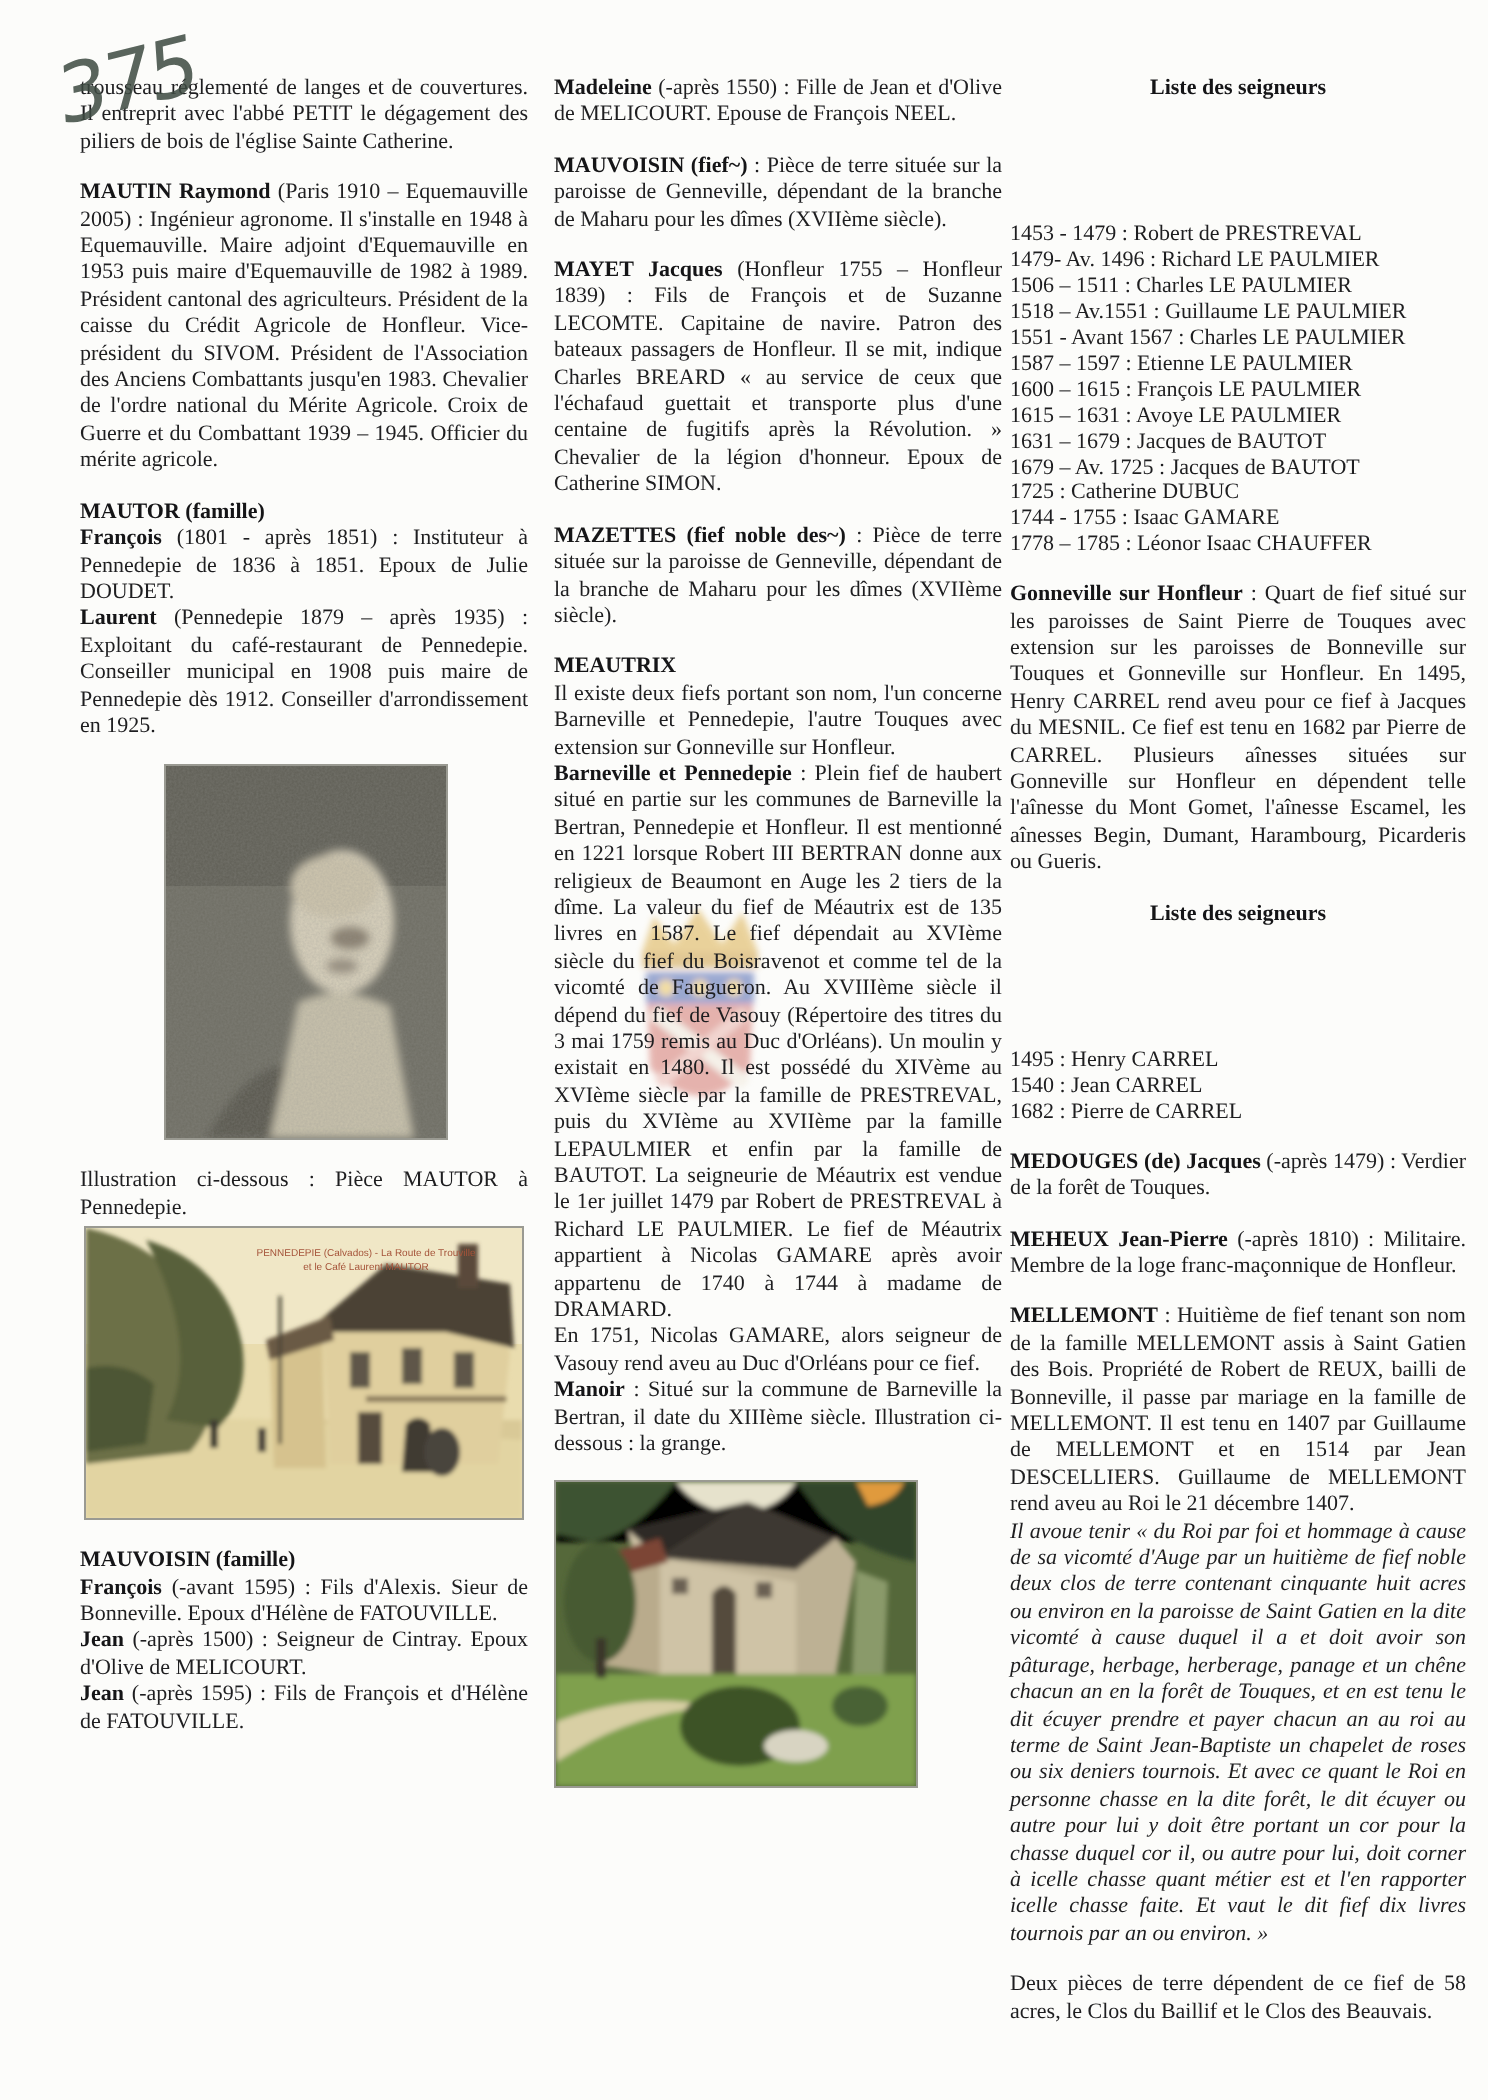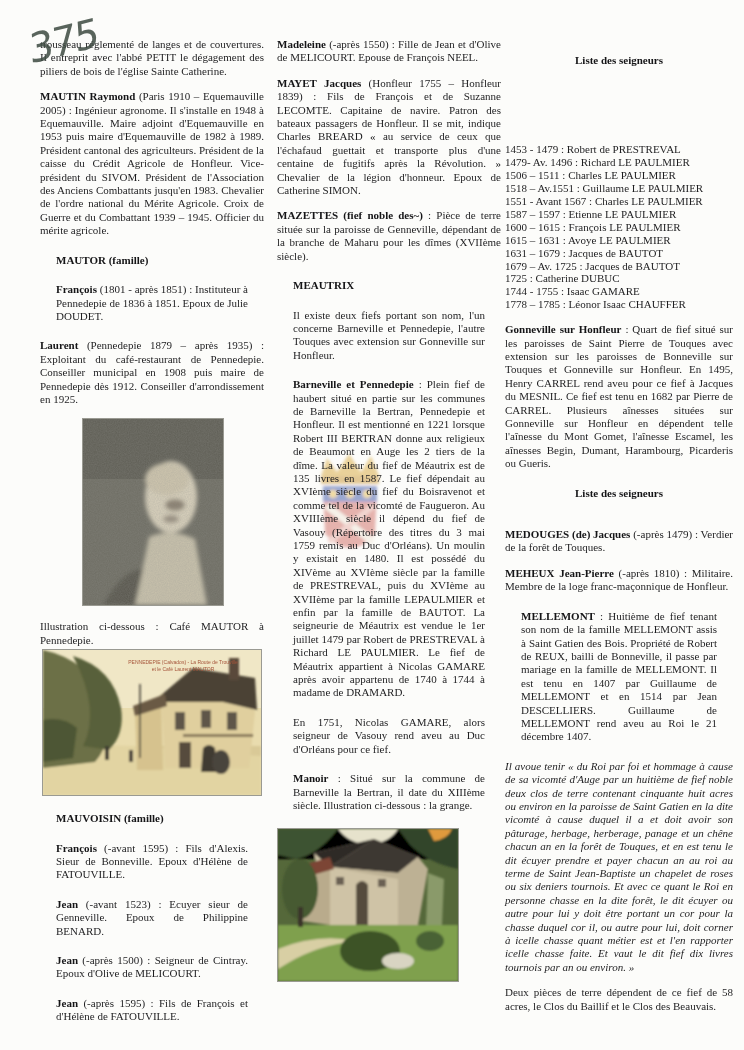--- a/index.html
+++ b/index.html
@@ -7,21 +7,21 @@
     width:744px;height:1050px;position:relative;overflow:hidden;
     background:#fcfcfa;
     font-family:"Liberation Serif", serif;
     color:#1e1e20;
   }
   .col{position:absolute;top:38px;font-size:11px;line-height:13.4px;text-align:justify;}
   #col-left{left:40px;width:224px;}
   #col-mid{left:277px;width:224px;}
   #col-right{left:505px;width:228px;}
   p{margin:0 0 12px 0;position:relative;z-index:2;}
-  p.m0{margin:16px;}
+  p.m0{margin:0;}
   b{font-weight:bold;color:#151517;}
   .center{text-align:center;}
   .lsline{text-align:left;line-height:12.9px;position:relative;z-index:2;}
   .ls-block{margin-bottom:12px;margin-top:48px;}
   .italicq{font-style:italic;}
   .handnum{
     position:absolute;left:28px;top:18px;z-index:5;
     font-family:"DejaVu Sans", sans-serif;
     font-size:40px;color:#3d4a41;opacity:.85;
     transform:rotate(-14deg) skewX(-10deg);
@@ -67,21 +67,21 @@
         <ellipse cx="84" cy="60" rx="22" ry="16" fill="#cfc6ae"></ellipse>
         <path d="M52 186 L66 118 Q88 108 112 120 L124 186 Z" fill="#c9c2ac"></path>
         <path d="M20 186 Q40 150 60 150 L52 186 Z" fill="#58574e"></path>
         <ellipse cx="92" cy="86" rx="10" ry="6" fill="#8a8070"></ellipse>
         <ellipse cx="88" cy="100" rx="8" ry="4" fill="#9a9080"></ellipse>
       </g>
       <rect width="140" height="186" filter="url(#grain)"></rect>
     </svg>
   </div>
 
-  <p class="caption">Illustration ci-dessous : Café MAUTOR à Pennedepie.</p>
+  <p class="caption">Illustration ci-dessous : Pièce MAUTOR à Pennedepie.</p>
 
   <div class="photo postcard-wrap">
     <svg width="218" height="145" viewBox="0 0 218 145" xmlns="http://www.w3.org/2000/svg">
       <defs>
           <filter id="soft2">
             <feGaussianBlur stdDeviation="1.1"></feGaussianBlur>
           </filter>
         </defs>
       <rect width="218" height="145" fill="#e9dcae"></rect>
       <rect width="218" height="58" fill="#f0e7c6"></rect>
@@ -107,21 +107,20 @@
         <ellipse cx="178" cy="112" rx="9" ry="12" fill="#4a443c"></ellipse>
         <rect x="140" y="84" width="70" height="3" fill="#8a7a5c"></rect>
       </g>
       <text x="140" y="14" font-size="5" fill="#a5543a" text-anchor="middle" font-family="Liberation Sans, sans-serif">PENNEDEPIE (Calvados) - La Route de Trouville</text>
       <text x="140" y="21" font-size="5" fill="#a5543a" text-anchor="middle" font-family="Liberation Sans, sans-serif">et le Café Laurent MAUTOR</text>
     </svg>
   </div>
 
   <p class="m0"><b>MAUVOISIN (famille)</b></p>
   <p class="m0"><b>François</b><span> (-avant 1595) : Fils d'Alexis. Sieur de Bonneville. Epoux d'Hélène de FATOUVILLE.</span></p>
-  <p class="m0"><b>Jean</b><span> (-avant 1523) : Ecuyer sieur de Genneville. Epoux de Philippine BENARD.</span></p>
   <p class="m0"><b>Jean</b><span> (-après 1500) : Seigneur de Cintray. Epoux d'Olive de MELICOURT.</span></p>
   <p class="m0"><b>Jean</b><span> (-après 1595) : Fils de François et d'Hélène de FATOUVILLE.</span></p>
 </div>
 
 <div class="col" id="col-mid">
   <div class="watermark">
     <svg width="84" height="124" viewBox="0 0 84 124" xmlns="http://www.w3.org/2000/svg">
       <defs>
           <filter id="soft3">
             <feGaussianBlur stdDeviation="1.6"></feGaussianBlur>
@@ -136,20 +135,21 @@
         <circle cx="37" cy="44" r="4" fill="#e8c050"></circle>
         <circle cx="54" cy="44" r="4" fill="#e8c050"></circle>
         <path d="M14 56 L60 92" stroke="#f0e8da" stroke-width="7"></path>
         <path d="M60 56 L16 92" stroke="#e8b0a8" stroke-width="6"></path>
       </g>
     </svg>
   </div>
 
   <p><b>Madeleine</b><span> (-après 1550) : Fille de Jean et d'Olive de MELICOURT. Epouse de François NEEL.</span></p>
 
+  <p><b>MAUVOISIN (fief~)</b><span> : Pièce de terre située sur la paroisse de Genneville, dépendant de la branche de Maharu pour les dîmes (XVIIème siècle).</span></p>
 
   <p><b>MAYET Jacques</b><span> (Honfleur 1755 – Honfleur 1839) : Fils de François et de Suzanne LECOMTE. Capitaine de navire. Patron des bateaux passagers de Honfleur. Il se mit, indique Charles BREARD « au service de ceux que l'échafaud guettait et transporte plus d'une centaine de fugitifs après la Révolution. » Chevalier de la légion d'honneur. Epoux de Catherine SIMON.</span></p>
 
   <p><b>MAZETTES (fief noble des~)</b><span> : Pièce de terre située sur la paroisse de Genneville, dépendant de la branche de Maharu pour les dîmes (XVIIème siècle).</span></p>
 
 
   <p class="m0"><b>MEAUTRIX</b></p>
   <p class="m0"><span>Il existe deux fiefs portant son nom, l'un concerne Barneville et Pennedepie, l'autre Touques avec extension sur Gonneville sur Honfleur.</span></p>
   <p class="m0"><b>Barneville et Pennedepie</b><span> : Plein fief de haubert situé en partie sur les communes de Barneville la Bertran, Pennedepie et Honfleur. Il est mentionné en 1221 lorsque Robert III BERTRAN donne aux religieux de Beaumont en Auge les 2 tiers de la dîme. La valeur du fief de Méautrix est de 135 livres en 1587. Le fief dépendait au XVIème siècle du fief du Boisravenot et comme tel de la vicomté de Faugueron. Au XVIIIème siècle il dépend du fief de Vasouy (Répertoire des titres du 3 mai 1759 remis au Duc d'Orléans). Un moulin y existait en 1480. Il est possédé du XIVème au XVIème siècle par la famille de PRESTREVAL, puis du XVIème au XVIIème par la famille LEPAULMIER et enfin par la famille de BAUTOT. La seigneurie de Méautrix est vendue le 1er juillet 1479 par Robert de PRESTREVAL à Richard LE PAULMIER. Le fief de Méautrix appartient à Nicolas GAMARE après avoir appartenu de 1740 à 1744 à madame de DRAMARD.</span></p>
   <p class="m0"><span>En 1751, Nicolas GAMARE, alors seigneur de Vasouy rend aveu au Duc d'Orléans pour ce fief.</span></p>
@@ -207,20 +207,25 @@
     <div class="lsline">1679 – Av. 1725 : Jacques de BAUTOT</div>
     <div class="lsline">1725 : Catherine DUBUC</div>
     <div class="lsline">1744 - 1755 : Isaac GAMARE</div>
     <div class="lsline">1778 – 1785 : Léonor Isaac CHAUFFER</div>
   </div>
 
   <p><b>Gonneville sur Honfleur</b><span> : Quart de fief situé sur les paroisses de Saint Pierre de Touques avec extension sur les paroisses de Bonneville sur Touques et Gonneville sur Honfleur. En 1495, Henry CARREL rend aveu pour ce fief à Jacques du MESNIL.  Ce fief est tenu en 1682 par Pierre de CARREL. Plusieurs aînesses situées sur Gonneville sur Honfleur en dépendent telle l'aînesse du Mont Gomet, l'aînesse Escamel, les aînesses Begin, Dumant, Harambourg, Picarderis ou Gueris.</span></p>
 
   <p class="center m0"><b>Liste des seigneurs</b></p>
   <div style="height:12px"></div>
+  <div class="ls-block">
+    <div class="lsline">1495 : Henry CARREL</div>
+    <div class="lsline">1540 : Jean CARREL</div>
+    <div class="lsline">1682 : Pierre de CARREL</div>
+  </div>
 
   <p><b>MEDOUGES (de) Jacques</b><span> (-après 1479) : Verdier de la forêt de Touques.</span></p>
 
   <p><b>MEHEUX Jean-Pierre</b><span> (-après 1810) : Militaire. Membre de la loge franc-maçonnique de Honfleur.</span></p>
 
   <p class="m0"><b>MELLEMONT</b><span> : Huitième de fief tenant son nom de la famille MELLEMONT assis à Saint Gatien des Bois. Propriété de Robert de REUX, bailli de Bonneville, il passe par mariage en la famille de MELLEMONT. Il est tenu en 1407 par Guillaume de MELLEMONT et en 1514 par Jean DESCELLIERS. Guillaume de MELLEMONT rend aveu au Roi le 21 décembre 1407.</span></p>
   <p class="italicq"><span>Il avoue tenir « du Roi par foi et hommage à cause de sa vicomté d'Auge par un huitième de fief noble deux clos de terre contenant cinquante huit acres ou environ en la paroisse de Saint Gatien en la dite vicomté à cause duquel il a et doit avoir son pâturage, herbage, herberage, panage et un chêne chacun an en la forêt de Touques, et en est tenu le dit écuyer prendre et payer chacun an au roi au terme de Saint Jean-Baptiste un chapelet de roses ou six deniers tournois. Et avec ce quant le Roi en personne chasse en la dite forêt, le dit écuyer ou autre pour lui y doit être portant un cor pour la chasse duquel cor il, ou autre pour lui, doit corner à icelle chasse quant métier est et l'en rapporter icelle chasse faite. Et vaut le dit fief dix livres tournois par an ou environ. »</span></p>
 
   <p><span>Deux pièces de terre dépendent de ce fief de 58 acres, le Clos du Baillif et le Clos des Beauvais.</span></p>
 </div>

